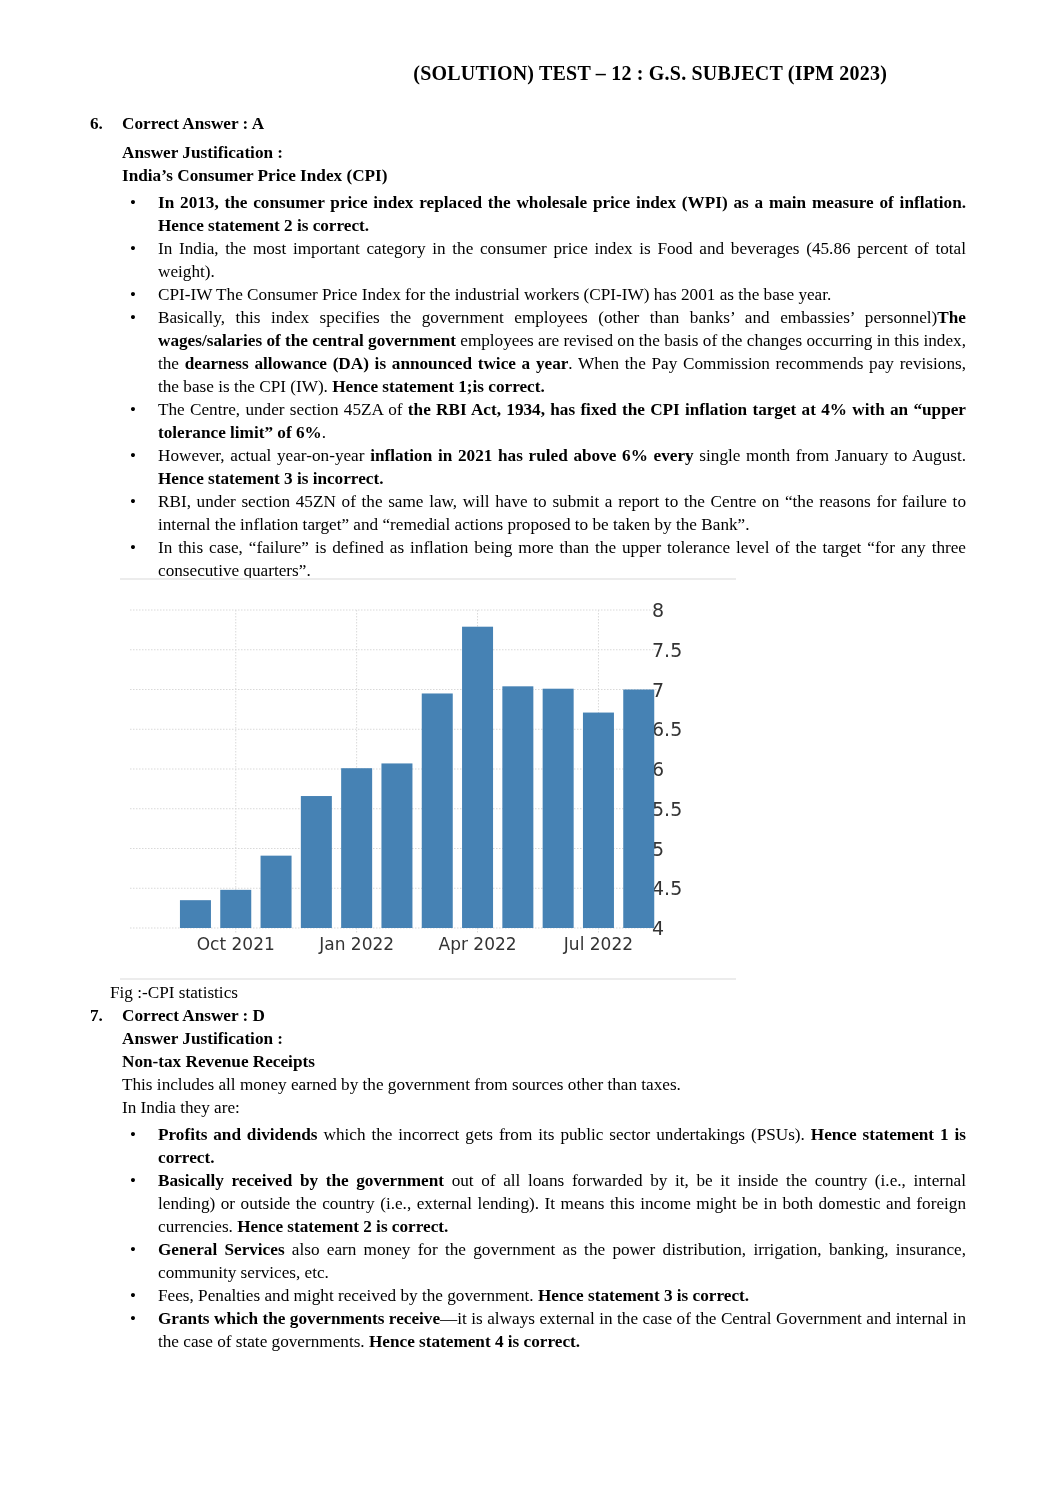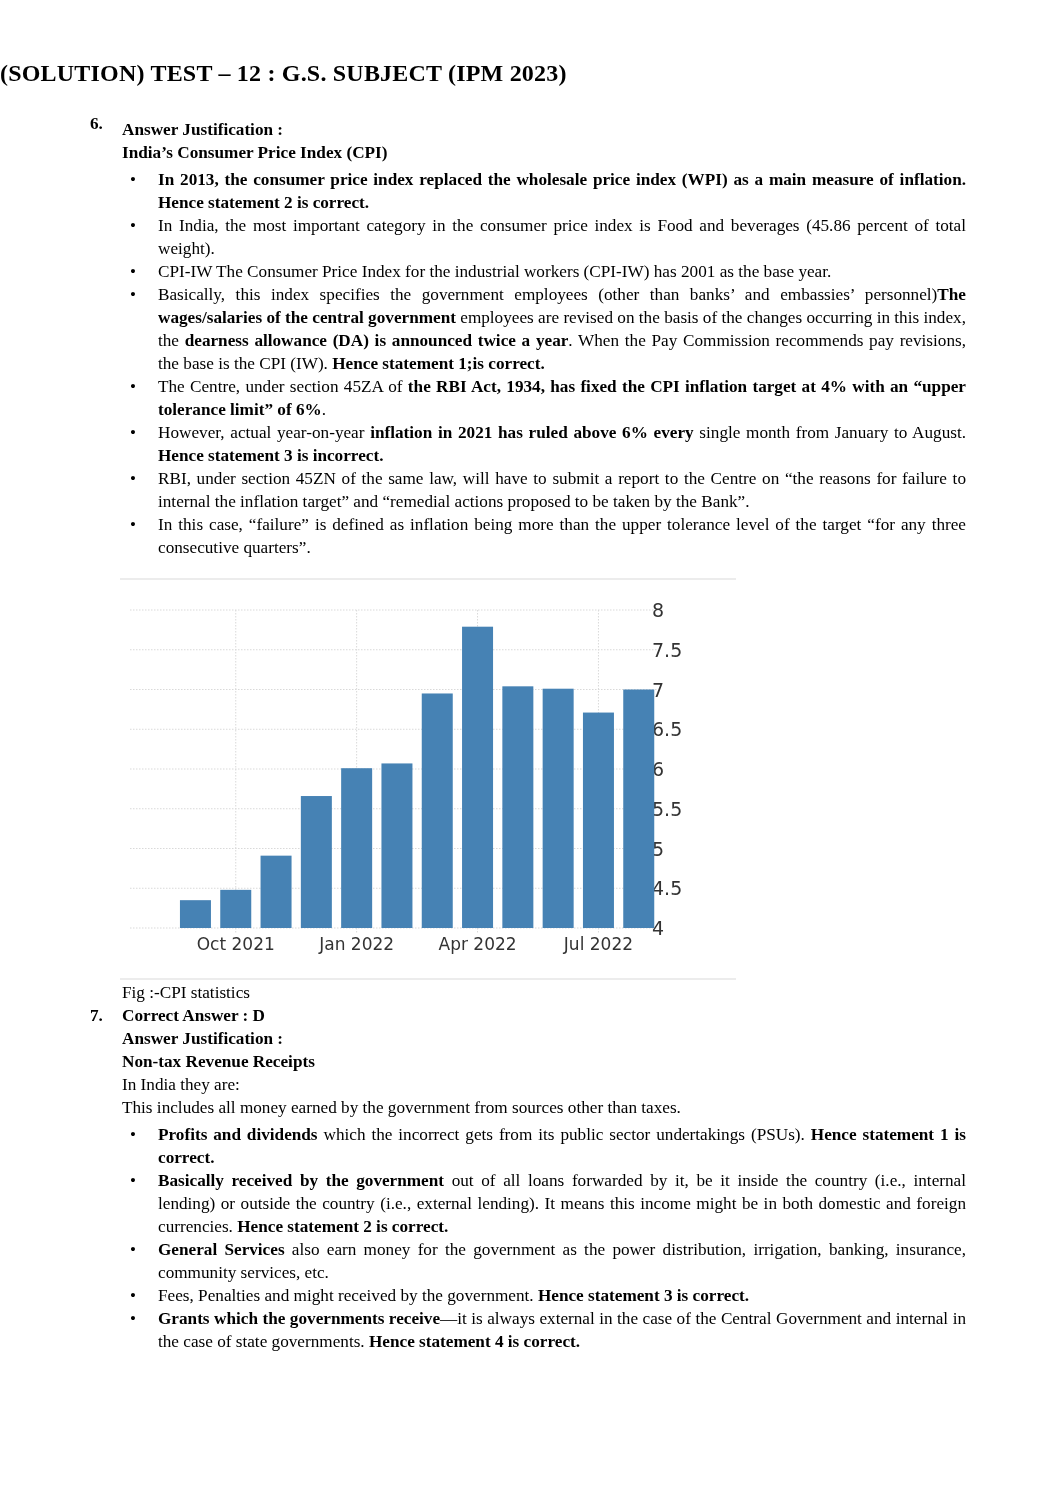--- a/index.html
+++ b/index.html
@@ -1,39 +1,40 @@
 <!DOCTYPE html>
 <html><head>
 <meta charset="utf-8">
 <style>
   html, body { margin: 0; padding: 0; background: #ffffff; }
   body { width: 1058px; height: 1497px; position: relative; overflow: hidden;
          font-family: "Liberation Serif", serif; color: #000; font-size: 17.2px; line-height: 23px; }
-  .title { position: absolute; top: 62px; left: 0; width: 887px; text-align: left;
-           font-weight: bold; font-size: 24px; letter-spacing: 0.2px; }
+  .title { position: absolute; top: 62px; left: 0; width: 887px; text-align: right;
+           font-weight: bold; font-size: 20px; letter-spacing: 0.2px; }
   .q { position: absolute; left: 90px; width: 880px; }
   .qnum { position: absolute; left: 0; font-weight: bold; }
   .qbody { margin-left: 32px; }
   .b { font-weight: bold; }
   ul.bl { margin: 4px; padding: 0; list-style: none; }
   ul.bl li { position: relative; padding-left: 32px; text-align: justify; }
   ul.bl li::before { content: "\2022"; position: absolute; left: 4px; top: 0; font-size: 17px; }
   .chart { position: absolute; left: 120px; top: 578px; width: 616px; height: 398px;
            border-top: 2px solid #ececec; border-bottom: 2px solid #ececec; }
   .chart svg { display: block; }
-  .caption { position: absolute; left: 122px; top: 981px; }
+  .caption { position: absolute; left: 110px; top: 981px; }
 </style>
 </head>
 <body>
 
 <div class="title">(SOLUTION)   TEST – 12 : G.S. SUBJECT (IPM 2023)</div>
 
 <div class="q" style="top:112px;">
   <span class="qnum">6.</span>
   <div class="qbody">
+    <div class="b">Correct Answer : A</div>
     <div class="b" style="margin-top:6px;">Answer Justification :</div>
     <div class="b">India’s Consumer Price Index (CPI)</div>
     <ul class="bl" id="q6-bullets">
         <li><span class="b">In 2013, the consumer price index replaced the wholesale price index (WPI) as a main measure of inflation. Hence statement 2 is correct.</span></li>
         <li><span>In India, the most important category in the consumer price index is Food and beverages (45.86 percent of total weight).</span></li>
         <li><span>CPI-IW The Consumer Price Index for the industrial workers (CPI-IW) has 2001 as the base year.</span></li>
         <li><span>Basically, this index specifies the government employees (other than banks’ and embassies’ personnel)</span><span class="b">The wages/salaries of the central government</span><span> employees are revised on the basis of the changes occurring in this index, the </span><span class="b">dearness allowance (DA) is announced twice a year</span><span>. When the Pay Commission recommends pay revisions, the base is the CPI (IW). </span><span class="b">Hence statement 1;is correct.</span></li>
         <li><span>The Centre, under section 45ZA of </span><span class="b">the RBI Act, 1934, has fixed the CPI inflation target at 4% with an “upper tolerance limit” of 6%</span><span>.</span></li>
         <li><span>However, actual year-on-year </span><span class="b">inflation in 2021 has ruled above 6% every</span><span> single month from January to August. </span><span class="b">Hence statement 3 is incorrect.</span></li>
         <li><span>RBI, under section 45ZN of the same law, will have to submit a report to the Centre on “the reasons for failure to internal the inflation target” and “remedial actions proposed to be taken by the Bank”.</span></li>
@@ -85,22 +86,22 @@
     </svg>
 </div>
 <div class="caption">Fig :-CPI statistics</div>
 
 <div class="q" style="top:1004px;">
   <span class="qnum">7.</span>
   <div class="qbody">
     <div class="b">Correct Answer : D</div>
     <div class="b">Answer Justification :</div>
     <div class="b">Non-tax Revenue Receipts</div>
+    <div>This includes all money earned by the government from sources other than taxes.</div>
     <div>In India they are:</div>
-    <div>This includes all money earned by the government from sources other than taxes.</div>
     <ul class="bl" id="q7-bullets">
         <li><span class="b">Profits and dividends</span><span> which the incorrect gets from its public sector undertakings (PSUs). </span><span class="b">Hence statement 1 is correct.</span></li>
         <li><span class="b">Basically received by the government</span><span> out of all loans forwarded by it, be it inside the country (i.e., internal lending) or outside the country (i.e., external lending). It means this income might be in both domestic and foreign currencies. </span><span class="b">Hence statement 2 is correct.</span></li>
         <li><span class="b">General Services</span><span> also earn money for the government as the power distribution, irrigation, banking, insurance, community services, etc.</span></li>
         <li><span>Fees, Penalties and might received by the government. </span><span class="b">Hence statement 3 is correct.</span></li>
         <li><span class="b">Grants which the governments receive</span><span>—it is always external in the case of the Central Government and internal in the case of state governments. </span><span class="b">Hence statement 4 is correct.</span></li>
       </ul>
   </div>
 </div>
 

